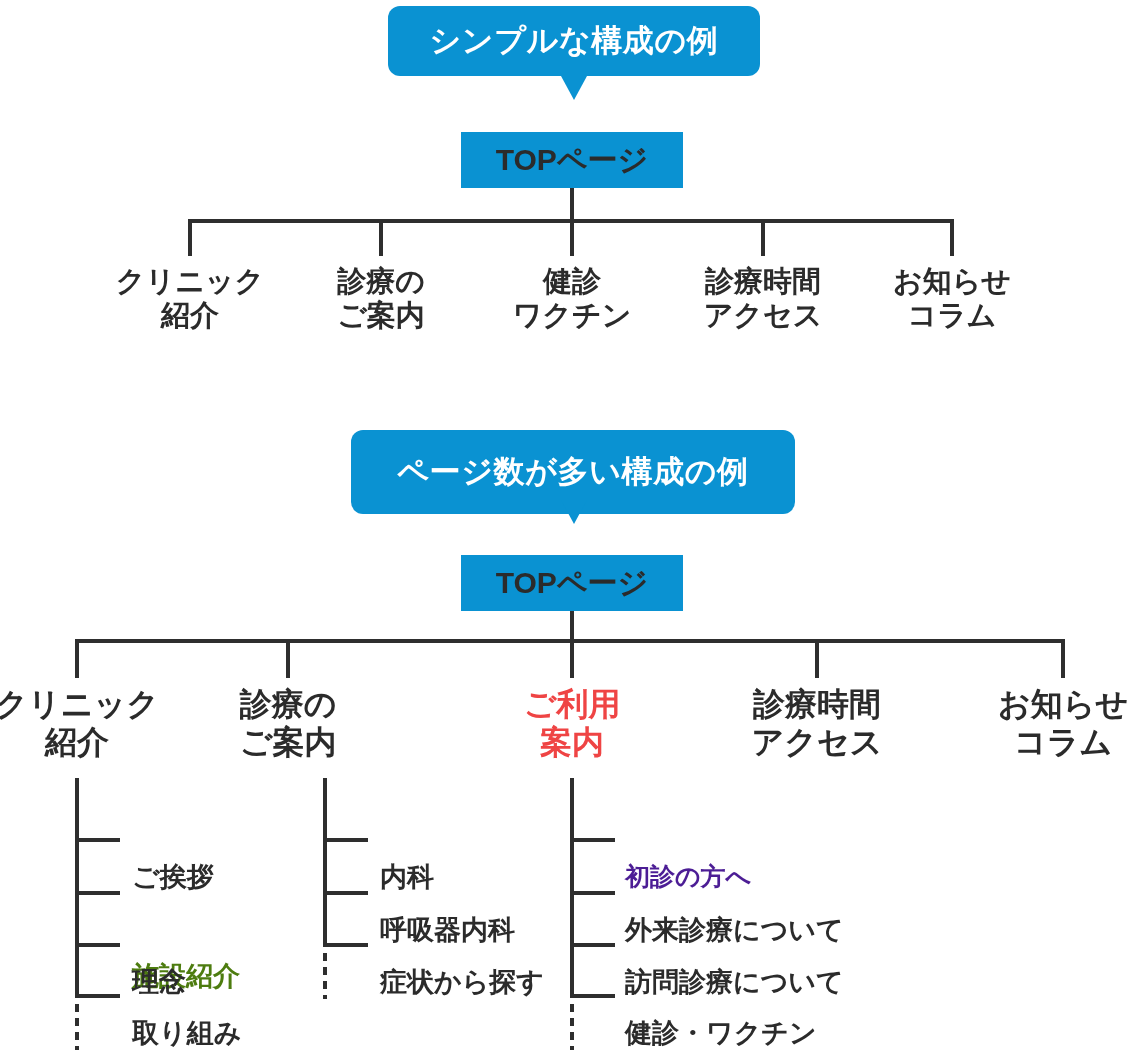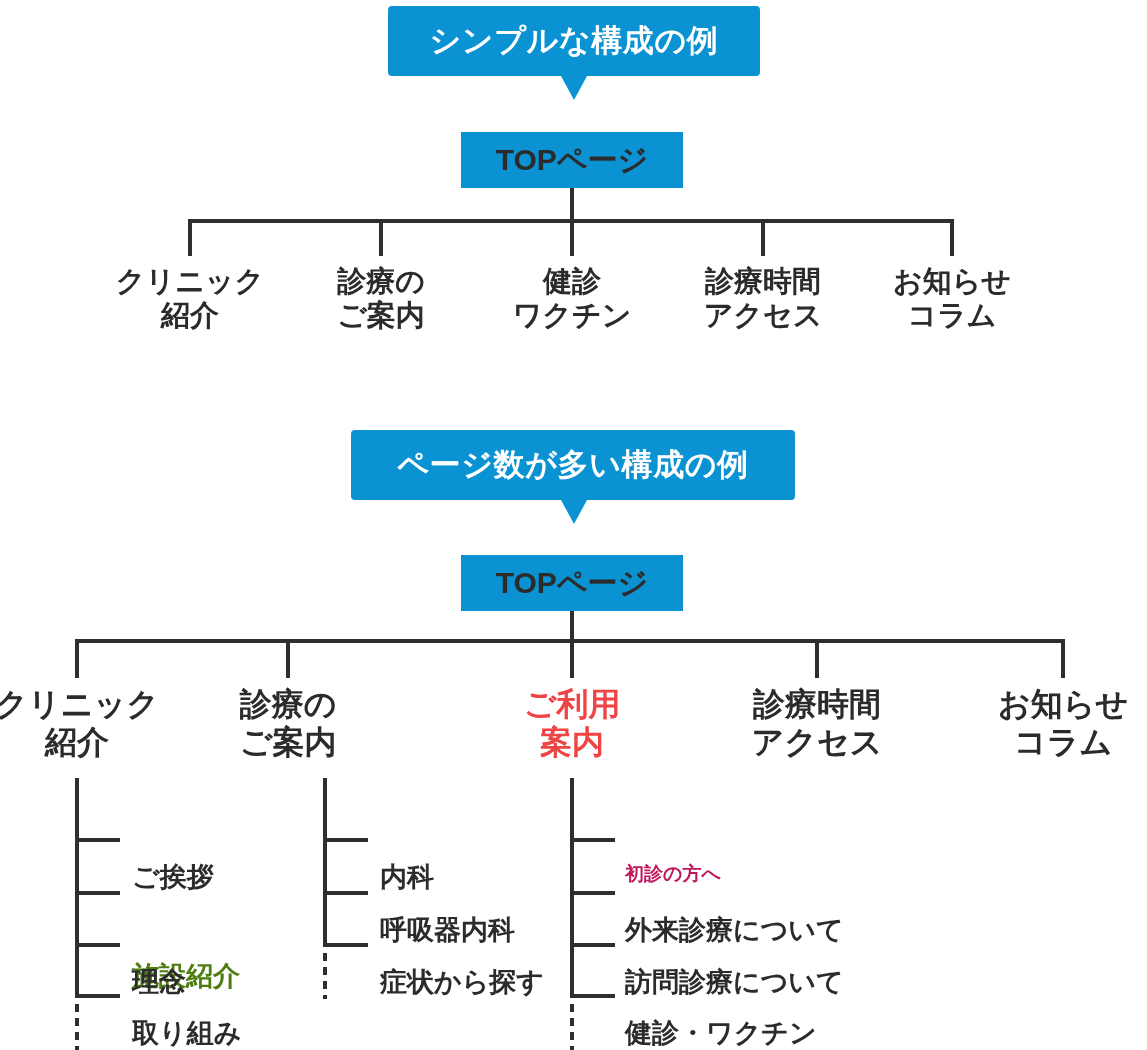--- a/index.html
+++ b/index.html
@@ -7,21 +7,21 @@
     width:1147px;height:1050px;position:relative;overflow:hidden;
     font-family:"Liberation Sans","DejaVu Sans",sans-serif;
     -webkit-font-smoothing:antialiased;
   }
   .stage{position:absolute;left:0;top:0;width:1147px;height:1050px;}
 
   
   .banner{
     position:absolute;
     background:var(--blue,#0a92d2);
-    border-radius:4px;
+    border-radius:12px;
     display:flex;align-items:center;justify-content:center;
     color:#ffffff;font-weight:bold;letter-spacing:.02em;
     white-space:nowrap;
   }
   .banner-arrow{
     position:absolute;
     width:0;height:0;
     border-left:13px solid transparent;
     border-right:13px solid transparent;
     border-top:24px solid var(--blue,#0a92d2);
@@ -104,21 +104,21 @@
   </div>
   <div class="node" style="left: 763px; top: 264px; font-size: 29px; color: rgb(43, 43, 43);">
     <span class="ln">診療時間</span>
     <span class="ln">アクセス</span>
   </div>
   <div class="node" style="left: 952px; top: 264px; font-size: 29px; color: rgb(43, 43, 43);">
     <span class="ln">お知らせ</span>
     <span class="ln">コラム</span>
   </div>
 
-  <div class="banner" style="left: 351px; top: 430px; width: 444px; height: 70px; font-size: 31px; background: rgb(10, 146, 210); color: rgb(255, 255, 255);">
+  <div class="banner" style="left: 351px; top: 430px; width: 444px; height: 84px; font-size: 31px; background: rgb(10, 146, 210); color: rgb(255, 255, 255);">
     <span>ページ数が多い構成の例</span>
   </div>
   <div class="banner-arrow" style="left: 561px; top: 500px; border-top-color: rgb(10, 146, 210);"></div>
 
   <div class="topbox" style="left: 461px; top: 555px; width: 222px; height: 56px; font-size: 30px; background: rgb(10, 146, 210); color: rgb(43, 43, 43);">
     <span>TOPページ</span>
   </div>
 
   <div class="vline" style="left: 570px; top: 611px; height: 30px; background: rgb(46, 46, 46);"></div>
   <div class="hline" style="left: 77px; top: 639px; width: 988px; background: rgb(46, 46, 46);"></div>
@@ -172,18 +172,18 @@
   <div class="leaf" style="left: 380px; top: 877px; font-size: 27px; color: rgb(43, 43, 43);">呼吸器内科</div>
   <div class="leaf" style="left: 380px; top: 929px; font-size: 27px; color: rgb(43, 43, 43);">症状から探す</div>
 
   <div class="vline" style="left: 570px; top: 778px; height: 220px; background: rgb(46, 46, 46);"></div>
   <div class="hline" style="left: 570px; top: 838px; width: 45px; background: rgb(46, 46, 46);"></div>
   <div class="hline" style="left: 570px; top: 891px; width: 45px; background: rgb(46, 46, 46);"></div>
   <div class="hline" style="left: 570px; top: 943px; width: 45px; background: rgb(46, 46, 46);"></div>
   <div class="hline" style="left: 570px; top: 994px; width: 45px; background: rgb(46, 46, 46);"></div>
   <div class="dotline" style="left: 570px; top: 1004px; height: 46px; background-image: linear-gradient(rgb(46, 46, 46) 55%, rgba(255, 255, 255, 0) 0%);"></div>
 
-  <div class="leaf" style="left: 625px; top: 824px; font-size: 19px; color: #be185d;">初診の方へ</div>
+  <div class="leaf" style="left: 625px; top: 824px; font-size: 25px; color: #4c1d95;">初診の方へ</div>
   <div class="leaf" style="left: 625px; top: 877px; font-size: 27px; color: rgb(43, 43, 43);">外来診療について</div>
   <div class="leaf" style="left: 625px; top: 929px; font-size: 27px; color: rgb(43, 43, 43);">訪問診療について</div>
   <div class="leaf" style="left: 625px; top: 980px; font-size: 27px; color: rgb(43, 43, 43);">健診・ワクチン</div>
 
 </div>
 
 </body></html>

